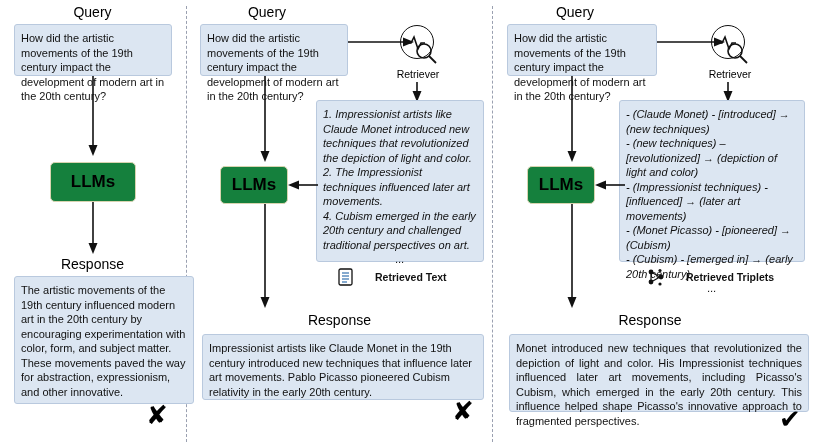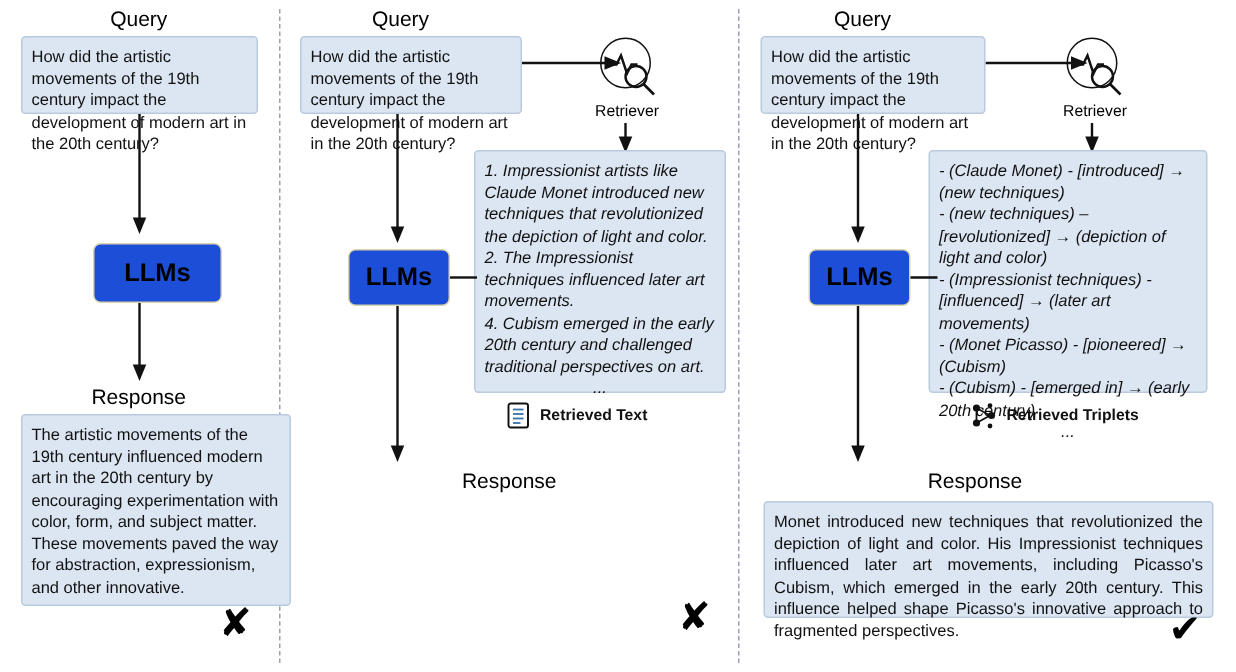--- a/index.html
+++ b/index.html
@@ -71,46 +71,45 @@
   }
   .trip-box {
     background: #dce6f2;
     border: 1px solid #b9c9de;
     font-style: italic;
     color: #111;
   }
   .llm-box {
     position: absolute;
     box-sizing: border-box;
-    background: #1d4ed8;
+    background: #15803d;
     border: 1px solid #d8d4b0;
     border-radius: 5px;
     font-size: 17px;
     font-weight: bold;
     display: flex;
     align-items: center;
     justify-content: center;
     color: #000;
-    margin-left: 12px;
   }
   .arrow {
     position: absolute;
   }
   .retr-label {
     position: absolute;
     font-size: 10.5px;
     font-weight: normal;
     text-align: center;
     color: #000;
   }
   .legend {
     position: absolute;
     display: flex;
     align-items: center;
-    gap: 6px;
+    gap: 21px;
     font-size: 10.5px;
     font-weight: bold;
   }
   .mark {
     position: absolute;
     font-size: 26px;
     line-height: 1;
     color: #000;
   }
   .hl { color: #d89a18; font-weight: bold; }
@@ -210,20 +209,21 @@
       <span>Retrieved Text</span>
     </div>
 
     <svg class="arrow" style="left:64px; top:204px;" width="20" height="108">
       <line x1="9" y1="0" x2="9" y2="94" stroke="#111" stroke-width="1.6"></line>
       <polygon points="9,104 4.5,93 13.5,93" fill="#111"></polygon>
     </svg>
 
     <div class="title" style="left:60px; top:312px; width:175px;">Response</div>
 
+    <div class="box resp-box" style="left:10px; top:334px; width:282px; height:66px;">Impressionist artists like Claude Monet in the 19th century introduced new techniques that influence later art movements. Pablo Picasso pioneered Cubism relativity in the early 20th century.</div>
 
     <div class="mark" style="left:260px; top:398px;">✘</div>
   </div>
 
   <div class="col col-c">
 
     <div class="title" style="left:0; top:4px; width:156px;">Query</div>
 
     <div class="box query-box" style="left:10px; top:24px; width:150px; height:52px;">How did the artistic movements of the 19th century impact the development of modern art in the 20th century?</div>
 

